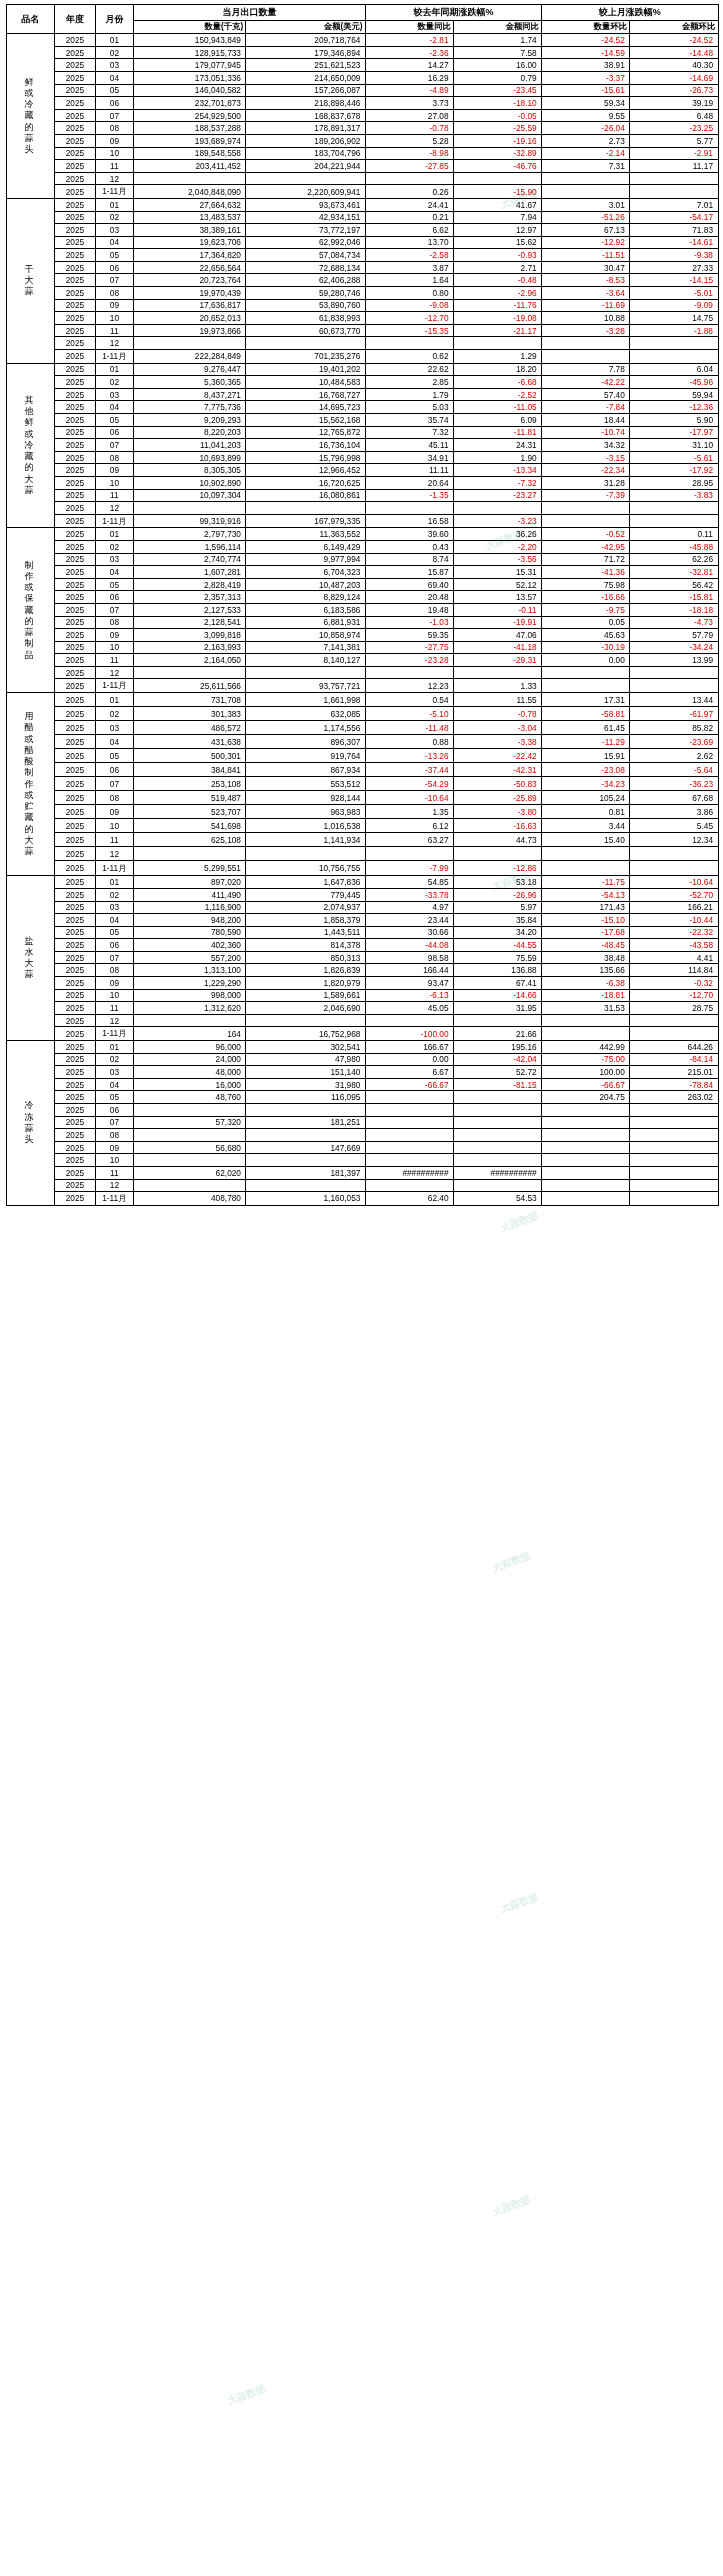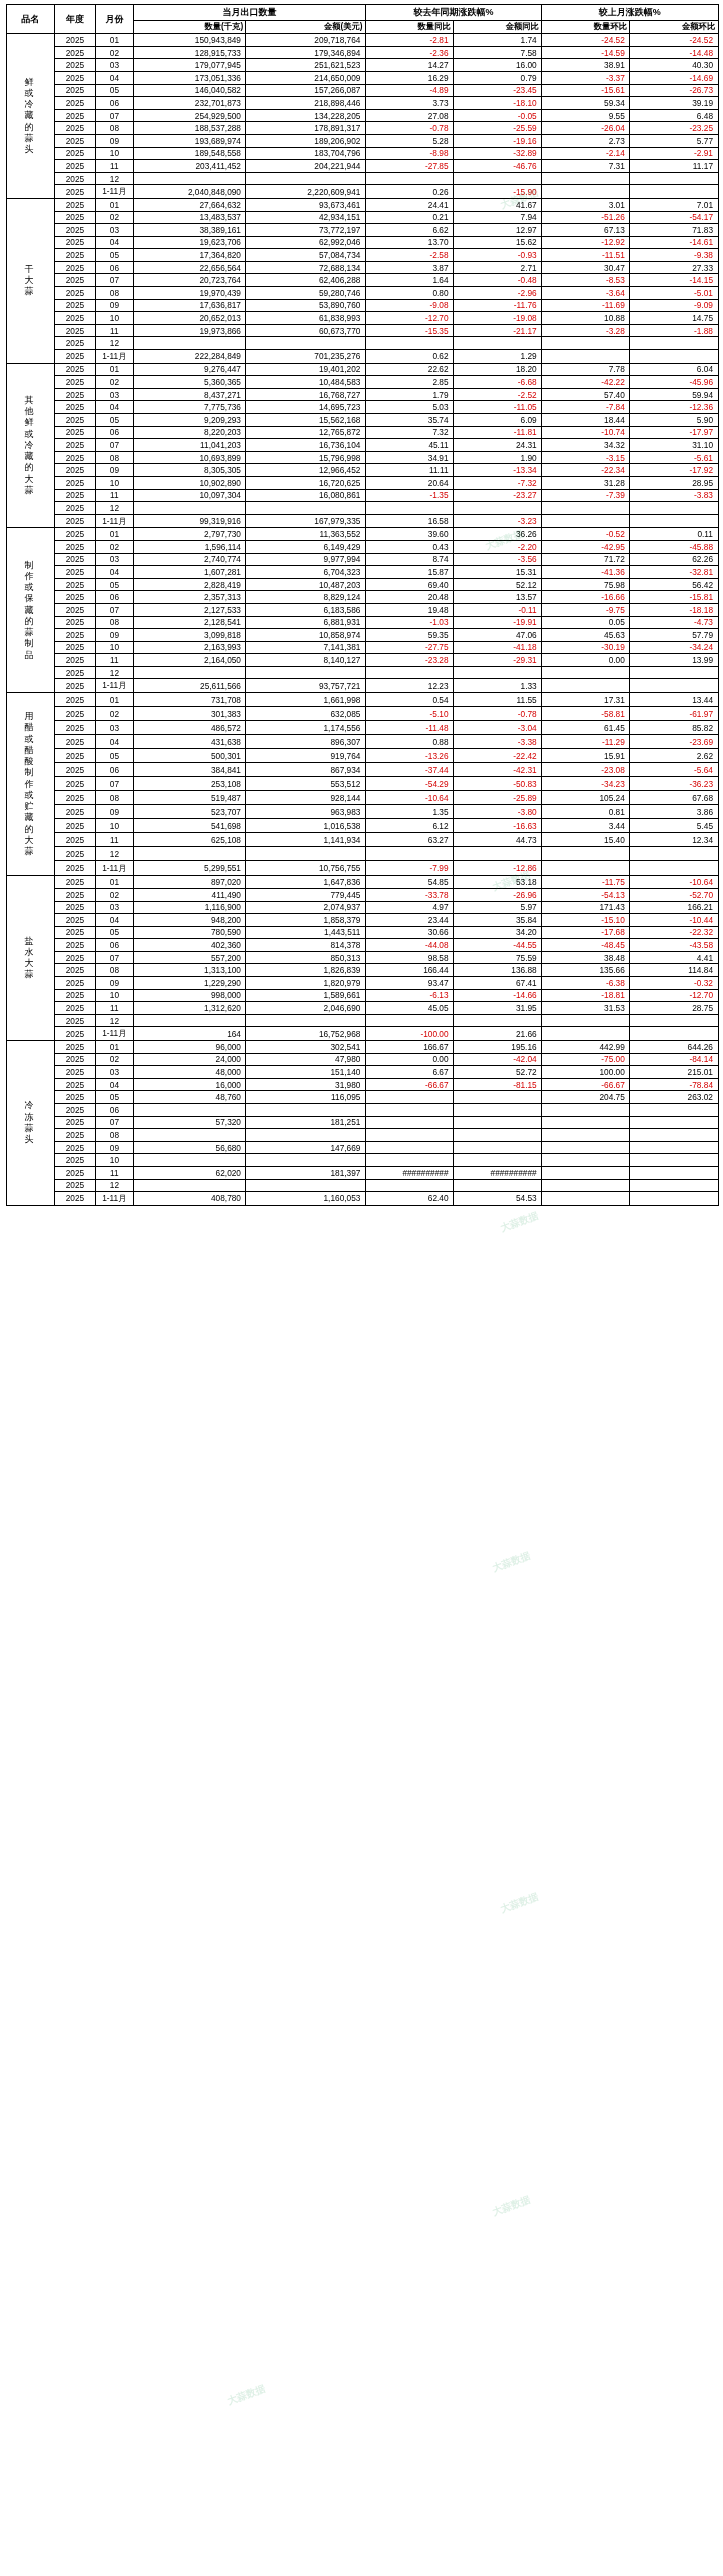--- a/index.html
+++ b/index.html
@@ -115,21 +115,21 @@
           <td class="num">218,898,446</td>
           <td class="num">3.73</td>
           <td class="neg">-18.10</td>
           <td class="num">59.34</td>
           <td class="num">39.19</td>
         </tr>
         <tr>
           <td class="yr">2025</td>
           <td class="mon">07</td>
           <td class="num">254,929,500</td>
-          <td class="num">134,228,205</td>
+          <td class="num">168,837,678</td>
           <td class="num">27.08</td>
           <td class="neg">-0.05</td>
           <td class="num">9.55</td>
           <td class="num">6.48</td>
         </tr>
         <tr>
           <td class="yr">2025</td>
           <td class="mon">08</td>
           <td class="num">188,537,288</td>
           <td class="num">178,891,317</td>

